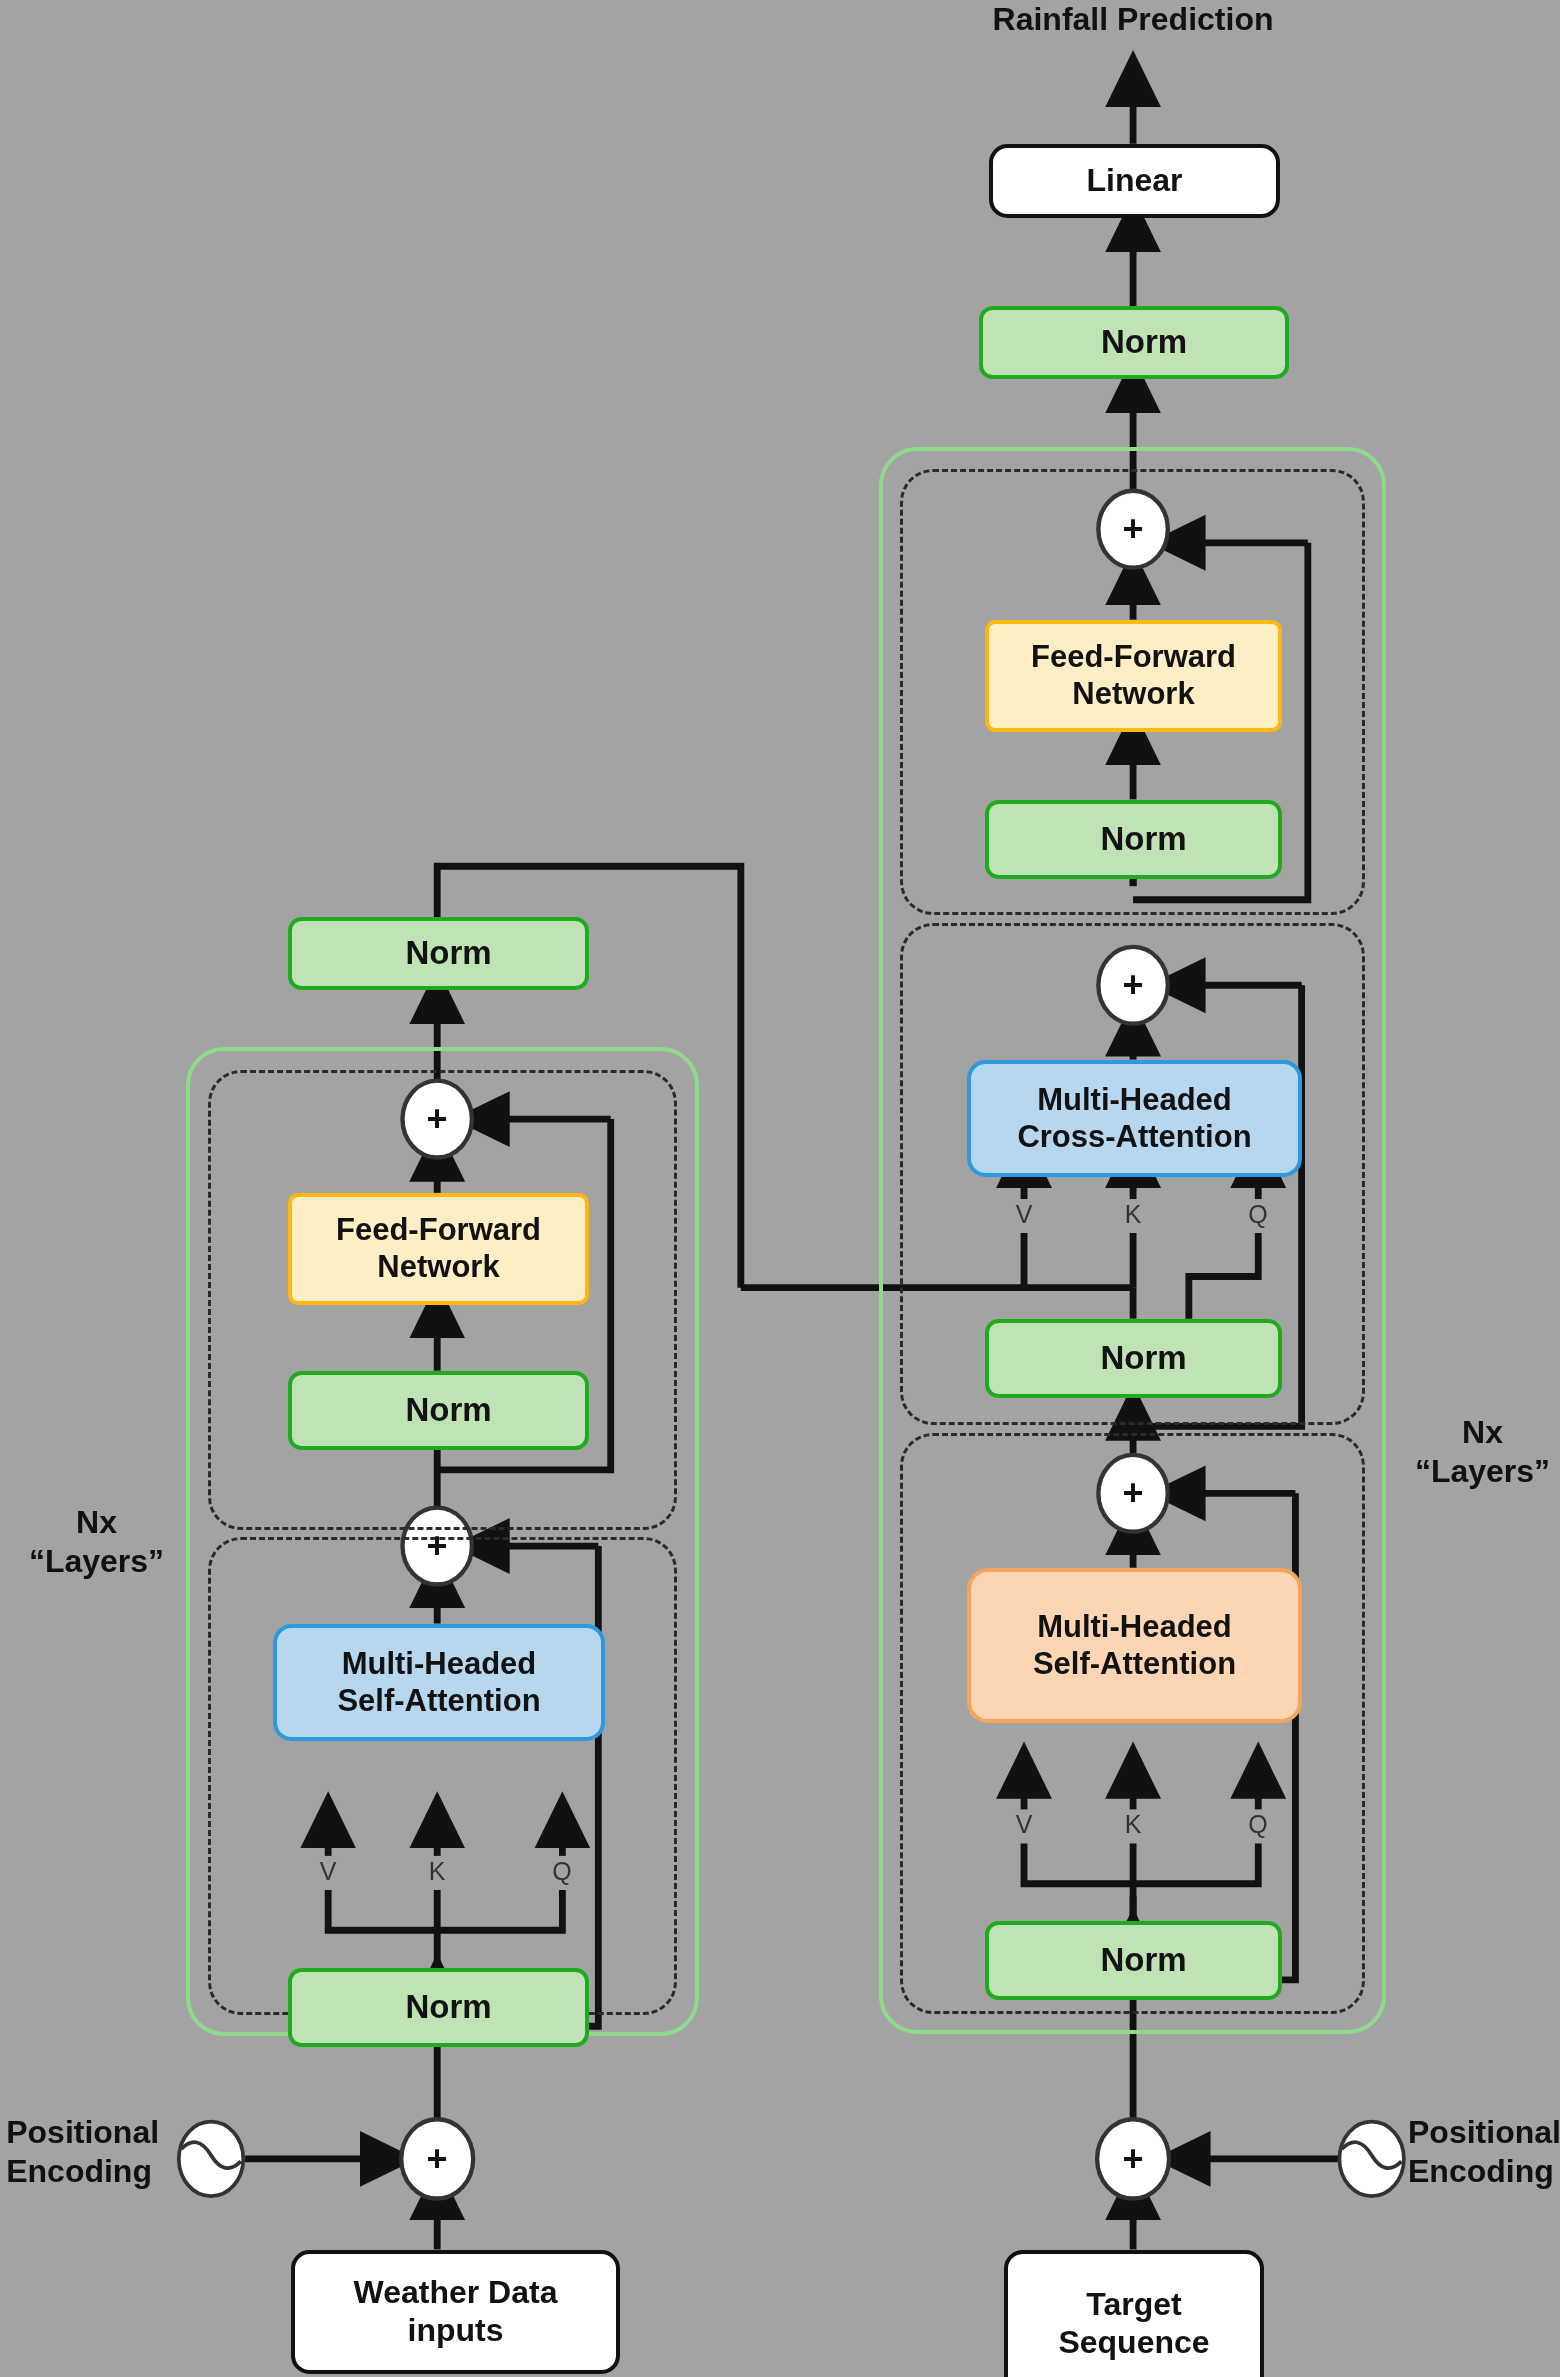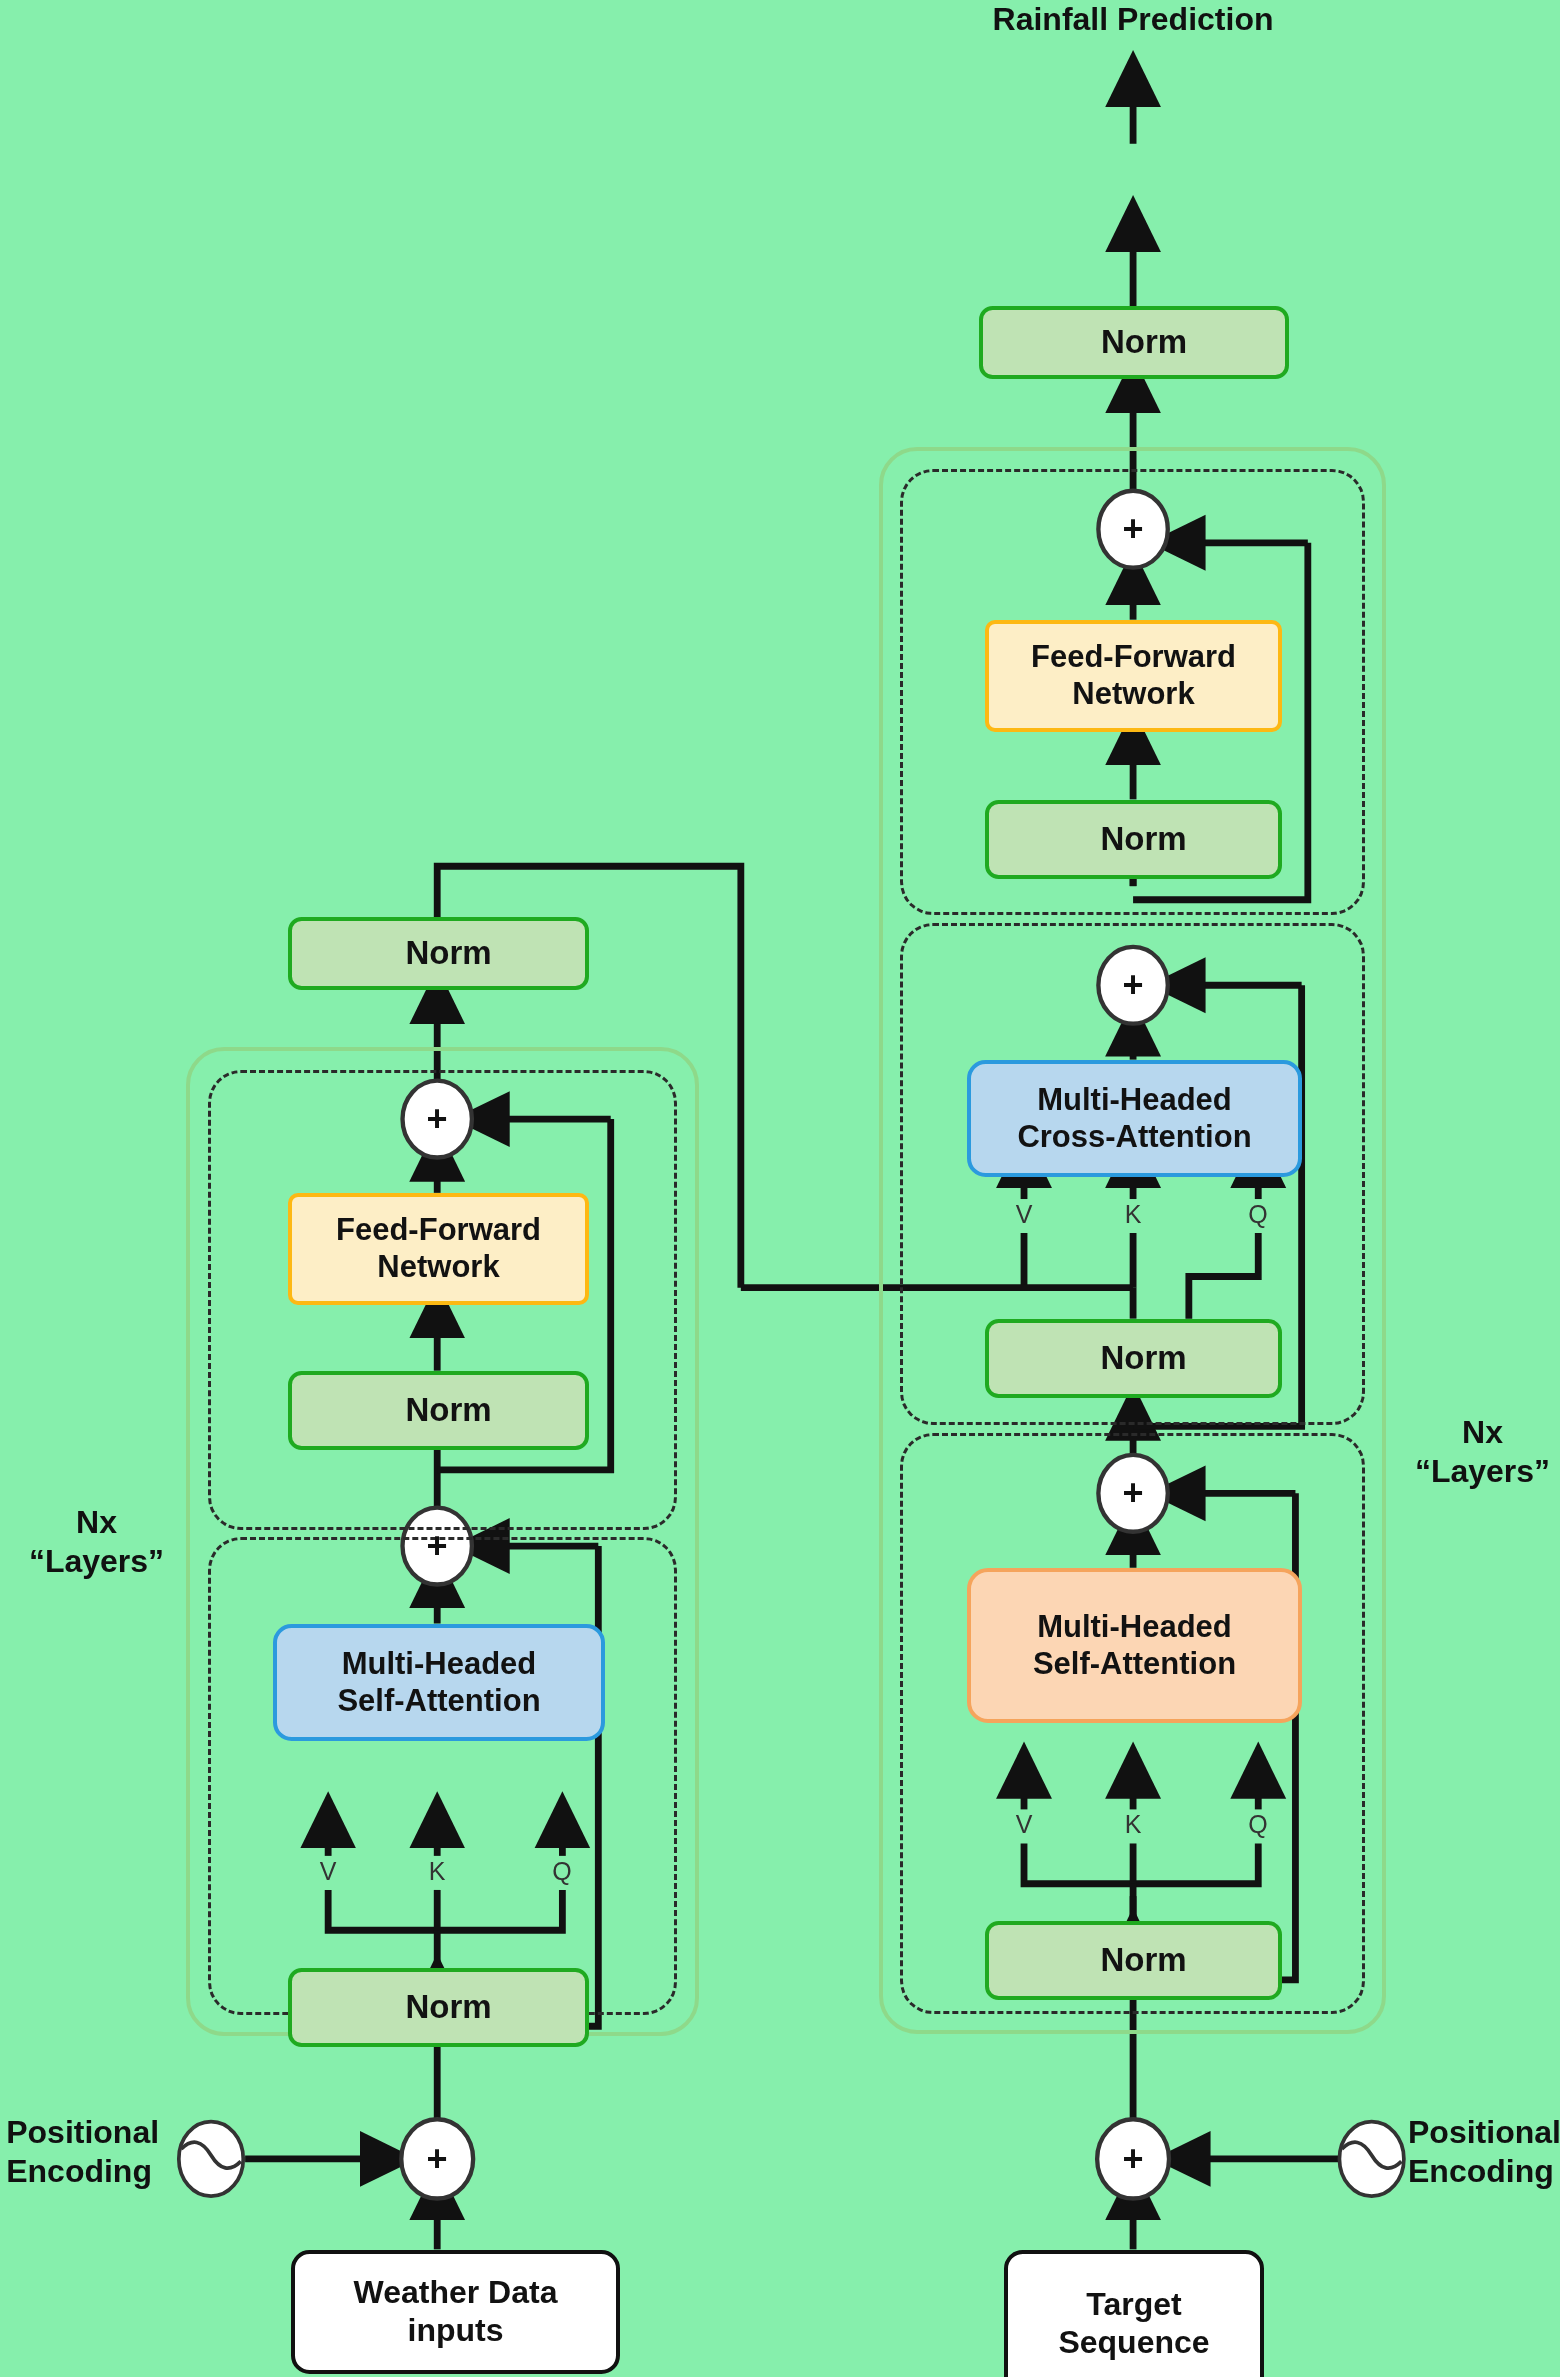--- a/index.html
+++ b/index.html
@@ -1,17 +1,17 @@
 <!DOCTYPE html>
 <html style="font-size:10px"><head>
 <meta charset="utf-8">
 <style>
   html,body{margin:0;padding:0;background:#ffffff;}
   body{font-family:"Liberation Sans",sans-serif;}
-  #stage{position:relative;width:1561px;height:2377px;background:#86efac;overflow:hidden;}
+  #stage{position:relative;width:1561px;height:2377px;background:#a3a3a3;overflow:hidden;}
   svg#wires{position:absolute;left:0;top:0;width:1561px;height:2377px;}
   .node{position:absolute;box-sizing:border-box;display:flex;align-items:center;justify-content:center;text-align:center;font-weight:bold;color:#121212;line-height:1.18;}
   .norm{background:#bfe3b4;border:4.3px solid #1faa20;border-radius:13.6px;font-size:33px;padding-left:20px;}
   .attn-blue{background:#b7d7ee;border:4.3px solid #2b9ade;border-radius:18.6px;font-size:31px;}
   .attn-orange{background:#fcd6b4;border:4.3px solid #f5a45c;border-radius:21px;font-size:31px;}
   .ffn{background:#fdeec6;border:4.3px solid #fdb813;border-radius:10px;font-size:31px;}
   .plainbox{background:#ffffff;border:4.3px solid #111;border-radius:18.6px;font-size:32px;}
   .label{position:absolute;font-weight:bold;color:#111;text-align:center;line-height:1.22;font-size:32px;}
   .qkv{position:absolute;font-size:25px;color:#333;font-weight:normal;text-align:center;font-family:"Liberation Sans",sans-serif;}
   .grp-green{position:absolute;border:4.3px solid #8ed98a;border-radius:38px;box-sizing:border-box;background:transparent;}
@@ -144,20 +144,23 @@
   <div class="grp-dash" style="left:900px;top:469px;width:465px;height:446px;"></div>
   <div class="grp-dash" style="left:900px;top:923px;width:465px;height:502px;"></div>
   <div class="grp-dash" style="left:900px;top:1433px;width:465px;height:581px;"></div>
 
   <div class="grp-green" style="left:186px;top:1047px;width:513px;height:989px;"></div>
   <div class="grp-dash" style="left:208px;top:1070px;width:469px;height:460px;"></div>
   <div class="grp-dash" style="left:208px;top:1537px;width:469px;height:478px;"></div>
 
   <div class="label" style="left:916px;top:0px;width:434px;">Rainfall Prediction</div>
 
+  <div class="node plainbox" style="left:989px;top:144px;width:291px;height:74px;">
+    <span>Linear</span>
+  </div>
 
   <div class="node norm" style="left:979px;top:306px;width:310px;height:73px;">
     <span>Norm</span>
   </div>
 
   <div class="node ffn" style="left:985px;top:620px;width:297px;height:112px;">
     <span><span>Feed-Forward</span><br><span>Network</span></span>
   </div>
 
   <div class="node norm" style="left:985px;top:800px;width:297px;height:79px;">

